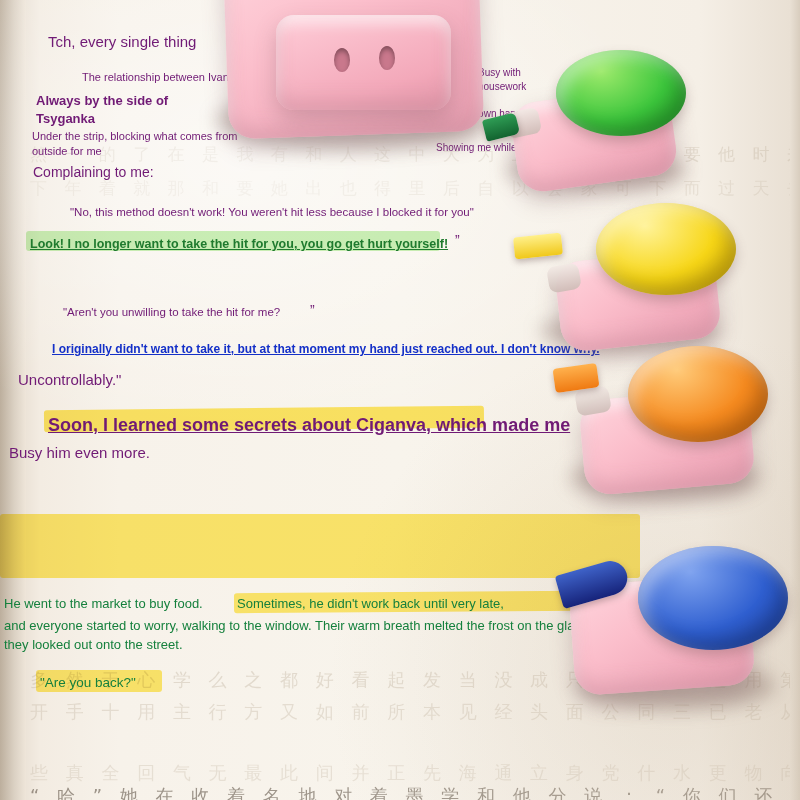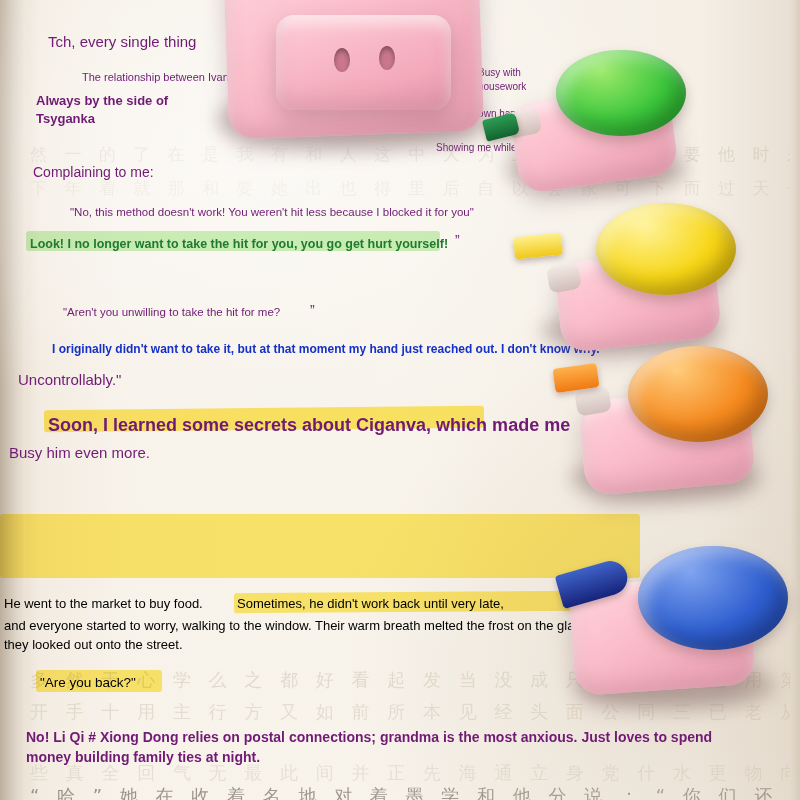--- a/index.html
+++ b/index.html
@@ -35,24 +35,24 @@
     font-family:"DejaVu Sans", sans-serif;
     letter-spacing:6px;
     white-space:nowrap;overflow:hidden;
     pointer-events:none;
   }
 
   
   .tx{position:absolute;white-space:pre-wrap;line-height:1.25;}
 
   .blk{color:#701a75;}
-  .grey{color:#000000;}
+  .grey{color:#15803d;}
   .green{color:#1f7a2e;}
   .blue{color:#1430c8;}
-  .bold{font-weight:bold;}
+  .bold{font-weight:bold;text-decoration:underline;}
 
   
   .stroke{position:absolute;pointer-events:none;mix-blend-mode:multiply;border-radius:3px;}
 
   
   .pen{position:absolute;}
 
   .shadow{position:absolute;border-radius:50%;filter:blur(9px);background:rgba(120,95,85,.35);}
 
   
@@ -91,36 +91,37 @@
   <div class="stroke" style="left:36px;top:670px;width:126px;height:22px;background:#ffe74d;opacity:.80;"></div>
   <div class="stroke" style="left:26px;top:231px;width:414px;height:20px;background:#b7f0a1;opacity:.70;"></div>
 
   <div class="tx blk" style="left:48px;top:33px;font-size:15px;">Tch, every single thing</div>
   <div class="tx blk" style="left:82px;top:71px;font-size:11px;">The relationship between Ivan and me</div>
   <div class="tx blk" style="left:478px;top:66px;font-size:10px;line-height:1.35;">Busy with
 housework</div>
   <div class="tx blk" style="left:36px;top:92px;font-size:13px;line-height:1.35;font-weight:bold;">Always by the side of
 Tsyganka</div>
   <div class="tx blk" style="left:462px;top:108px;font-size:10px;">My own hands</div>
+  <div class="tx blk" style="left:32px;top:129px;font-size:11px;line-height:1.35;">Under the strip, blocking what comes from
+outside for me</div>
   <div class="tx blk" style="left:436px;top:142px;font-size:10px;">Showing me while</div>
   <div class="tx blk" style="left:33px;top:164px;font-size:14px;">Complaining to me:</div>
   <div class="tx blk" style="left:70px;top:205px;font-size:11.5px;">"No, this method doesn't work! You weren't hit less because I blocked it for you"</div>
   <div class="tx green bold" style="left:30px;top:237px;font-size:12.5px;">Look! I no longer want to take the hit for you, you go get hurt yourself!</div>
   <div class="tx blk" style="left:455px;top:232px;font-size:14px;">”</div>
   <div class="tx blk" style="left:63px;top:305px;font-size:11.5px;">"Aren't you unwilling to take the hit for me?</div>
   <div class="tx blk" style="left:310px;top:302px;font-size:14px;">”</div>
   <div class="tx blue bold" style="left:52px;top:342px;font-size:12px;">I originally didn't want to take it, but at that moment my hand just reached out. I don't know why.</div>
   <div class="tx blk" style="left:18px;top:371px;font-size:15px;">Uncontrollably."</div>
   <div class="tx blk bold" style="left:48px;top:414px;font-size:18px;">Soon, I learned some secrets about Ciganva, which made me</div>
   <div class="tx blk" style="left:9px;top:444px;font-size:15px;">Busy him even more.</div>
   <div class="tx grey" style="left:4px;top:596px;font-size:13px;">He went to the market to buy food. </div>
   <div class="tx grey" style="left:237px;top:596px;font-size:13px;">Sometimes, he didn't work back until very late,</div>
   <div class="tx grey" style="left:4px;top:617px;width:614px;font-size:13px;line-height:1.45;">and everyone started to worry, walking to the window. Their warm breath melted the frost on the glass as they looked out onto the street.</div>
   <div class="tx grey" style="left:40px;top:675px;font-size:13.5px;">"Are you back?"</div>
-  <div class="tx blk bold" style="left:26px;top:727px;width:700px;font-size:14px;line-height:1.45;">No! Li Qi # Xiong Dong relies on postal connections; grandma is the most anxious. Just loves to spend money building family ties at night.</div>
 
   <div class="pen" style="left:206px;top:-60px;width:300px;height:250px;">
     <div class="shadow" style="left:10px;top:150px;width:270px;height:60px;"></div>
     <div class="slab" style="left:20px;top:10px;width:255px;height:185px;transform:rotate(-2deg);"></div>
     <div class="slab" style="left:70px;top:75px;width:175px;height:95px;border-radius:18px;background:linear-gradient(160deg,#ffcdd8,#f3a9ba 70%,#e294a7);"></div>
     <div style="position:absolute;left:128px;top:108px;width:16px;height:24px;border-radius:50%;background:#c9788c;box-shadow:inset 0 3px 5px rgba(0,0,0,.35);"></div>
     <div style="position:absolute;left:173px;top:106px;width:16px;height:24px;border-radius:50%;background:#c9788c;box-shadow:inset 0 3px 5px rgba(0,0,0,.35);"></div>
 
   </div>
 

